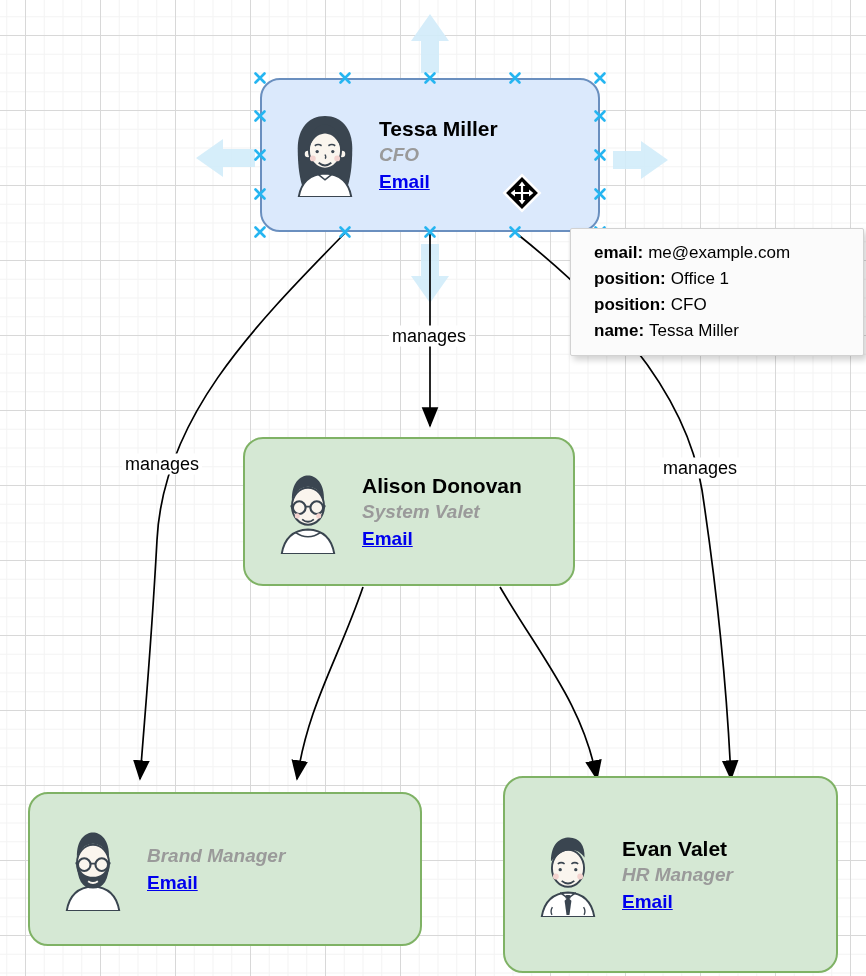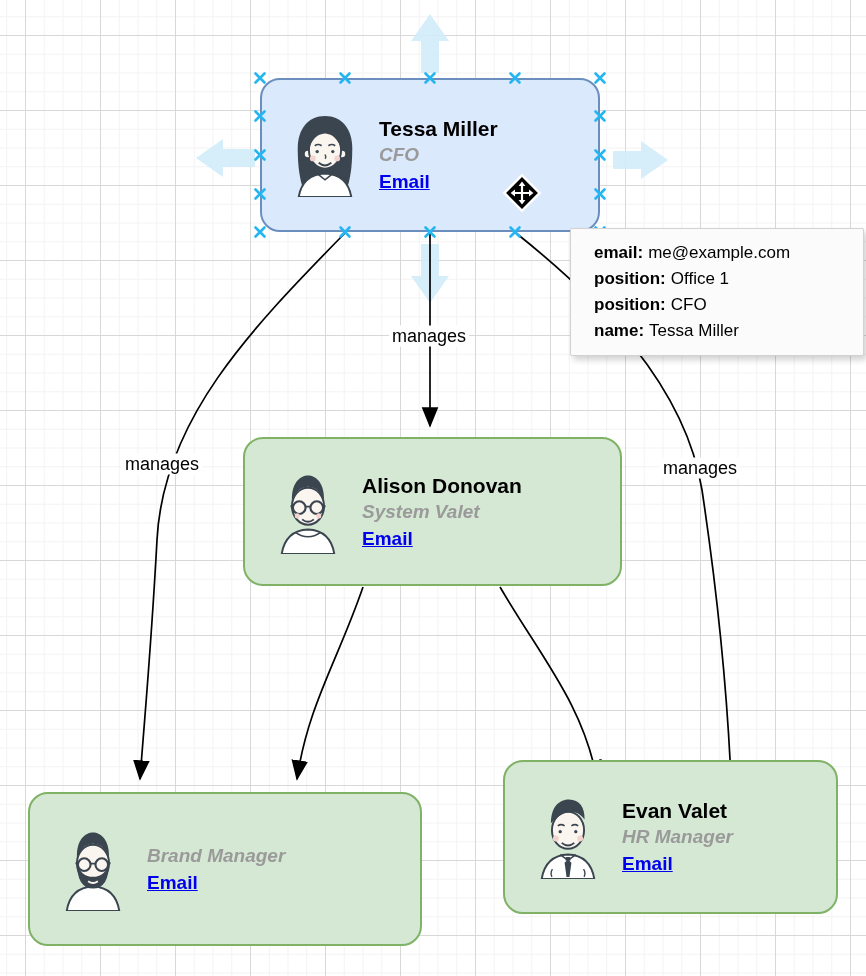--- a/index.html
+++ b/index.html
@@ -93,21 +93,21 @@
     <path d="M31.5,51 q6.5,5.5 13,0" fill="none" stroke="#3a4550" stroke-width="1.8"></path>
     <path d="M31,63 L38,68.5 L45,63" fill="none" stroke="#3a4550" stroke-width="1.6"></path>
   </svg>
   <div class="txt">
     <span class="name">Tessa Miller</span>
     <span class="title">CFO</span>
     <a class="email">Email</a>
   </div>
 </div>
 
-<div class="node green" style="left:243px;top:437px;width:379px;height:149px">
+<div class="node green" style="left:243px;top:437px;width:332px;height:149px">
   <svg class="avatar" viewBox="0 0 76 86">
     <path d="M11,86 Q15,62 38,61 Q61,62 65,86 Z" fill="#fff" stroke="#3a4550" stroke-width="2" stroke-linejoin="round"></path>
     <path d="M25,64 Q38,73 51,64" fill="none" stroke="#3a4550" stroke-width="1.6"></path>
     <ellipse cx="38" cy="37" rx="16.5" ry="19" fill="#faf5ee" stroke="#3a4550" stroke-width="2"></ellipse>
     <path d="M21.5,31 C21,13 30,5.5 38,5.5 C46,5.5 55,13 54.5,31 C49,19 44,17.5 38,17 C32,17.5 27,19 21.5,31 Z" fill="#3a4550"></path>
     <circle cx="29" cy="38.5" r="6.5" fill="none" stroke="#3a4550" stroke-width="2.2"></circle>
     <circle cx="47" cy="38.5" r="6.5" fill="none" stroke="#3a4550" stroke-width="2.2"></circle>
     <path d="M35.5,37.5 h5 M22.5,37 h-2.5 M53.5,37 h2.5" stroke="#3a4550" stroke-width="2" fill="none"></path>
     <circle cx="27" cy="47" r="2.6" fill="#f3d3cf"></circle>
       <circle cx="49" cy="47" r="2.6" fill="#f3d3cf"></circle>
@@ -130,21 +130,21 @@
     <circle cx="47" cy="38.5" r="6.5" fill="none" stroke="#3a4550" stroke-width="2.2"></circle>
     <path d="M35.5,37.5 h5 M22.5,37 h-2.5 M53.5,37 h2.5" stroke="#3a4550" stroke-width="2" fill="none"></path>
     <path d="M33,55.5 q5,3.6 10,0" fill="none" stroke="#faf5ee" stroke-width="2"></path>
   </svg>
   <div class="txt">
     <span class="title">Brand Manager</span>
     <a class="email">Email</a>
   </div>
 </div>
 
-<div class="node green" style="left:503px;top:760px;width:335px;height:154px">
+<div class="node green" style="left:503px;top:776px;width:335px;height:197px">
   <svg class="avatar" viewBox="0 0 76 86">
     <path d="M11,86 Q15,62 38,61 Q61,62 65,86 Z" fill="#fff" stroke="#3a4550" stroke-width="2" stroke-linejoin="round"></path>
     <path d="M22,76 q-2.5,4 -0.5,8 M54,76 q2.5,4 0.5,8" fill="none" stroke="#3a4550" stroke-width="1.4"></path>
     <path d="M30,61 L38,67 L46,61" fill="none" stroke="#3a4550" stroke-width="1.6"></path>
     <rect x="35.5" y="63.5" width="5" height="4" rx="1" fill="#3a4550"></rect>
     <path d="M38,66 L34.5,69.5 L36.5,84 L39.5,84 L41.5,69.5 Z" fill="#3a4550"></path>
     <ellipse cx="38" cy="36" rx="16.5" ry="19" fill="#faf5ee" stroke="#3a4550" stroke-width="2"></ellipse>
     <path d="M20.5,29 C20.5,11 30,4.5 39,4.5 C50,4.5 55.5,13 55,25 C47,13.5 33,15 20.5,29 Z" fill="#3a4550"></path>
     <path d="M27.5,31.5 q3.5,-2.5 7,0 M41.5,31.5 q3.5,-2.5 7,0" fill="none" stroke="#3a4550" stroke-width="1.6"></path>
     <circle cx="30" cy="37.5" r="1.7" fill="#3a4550"></circle>

